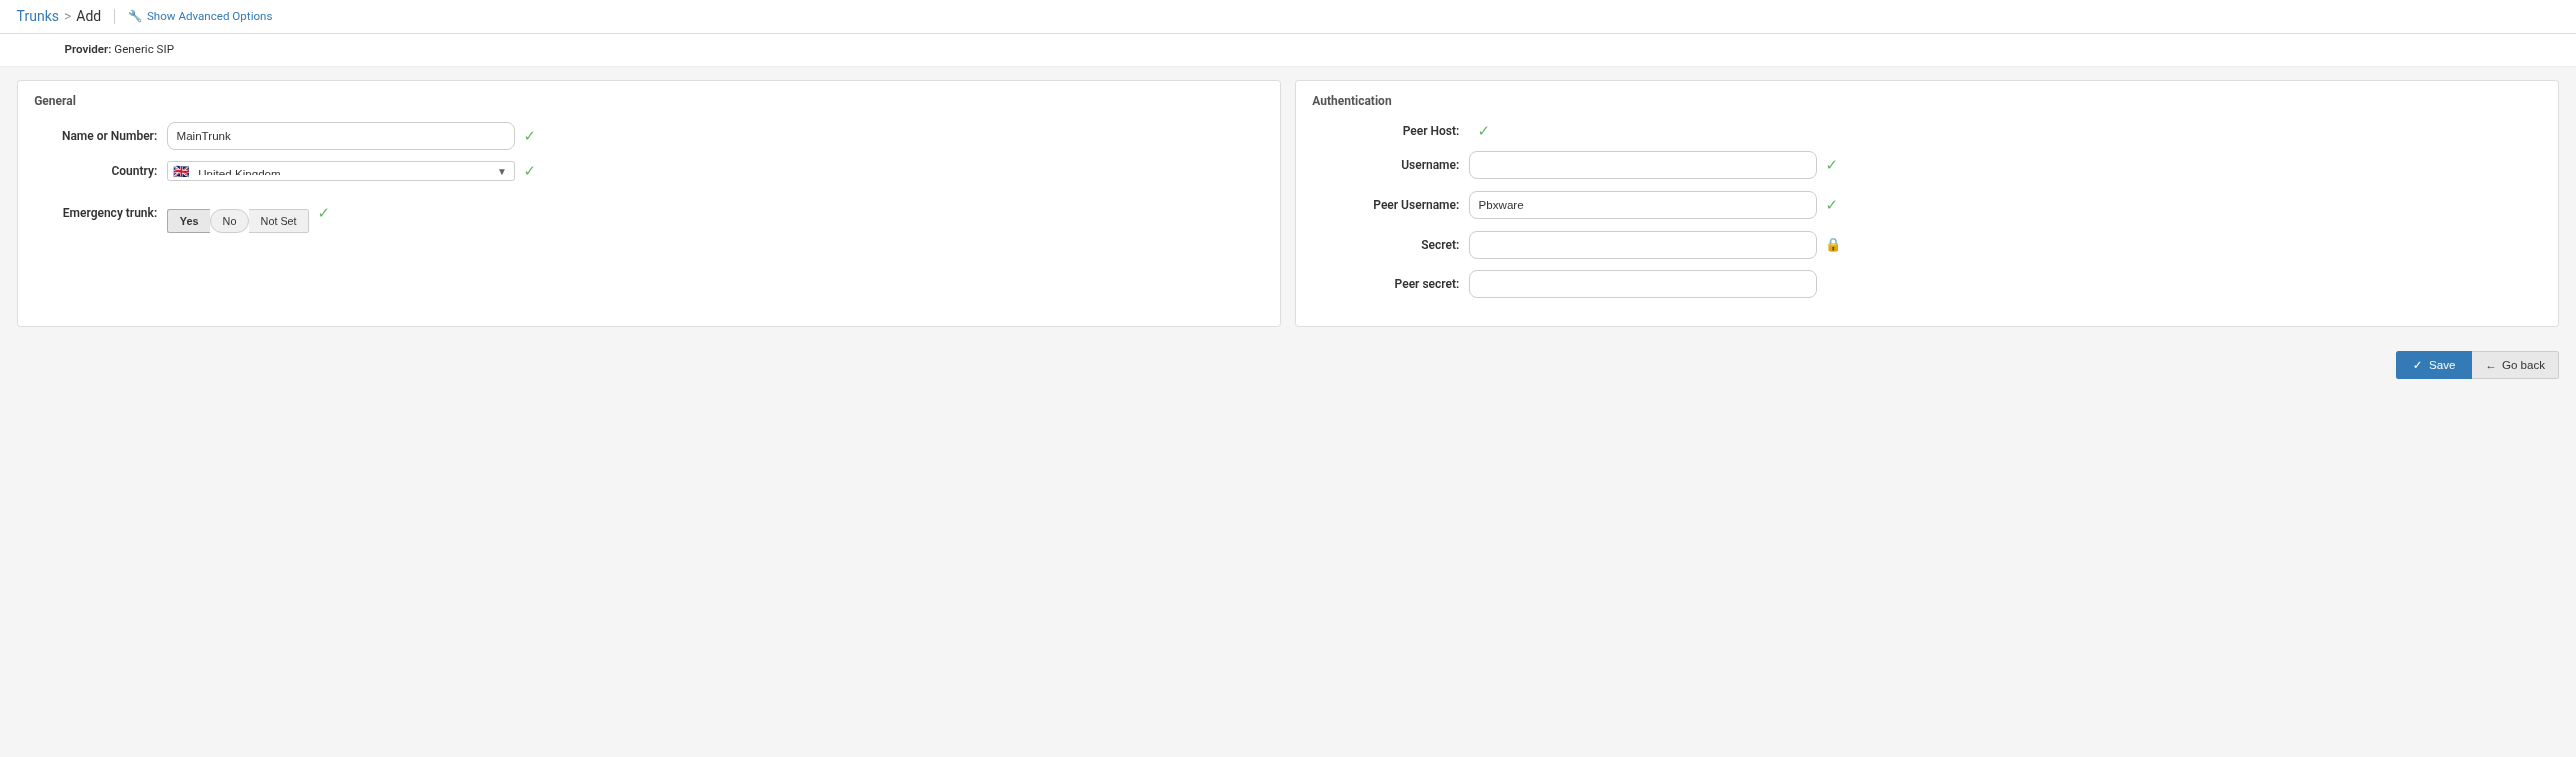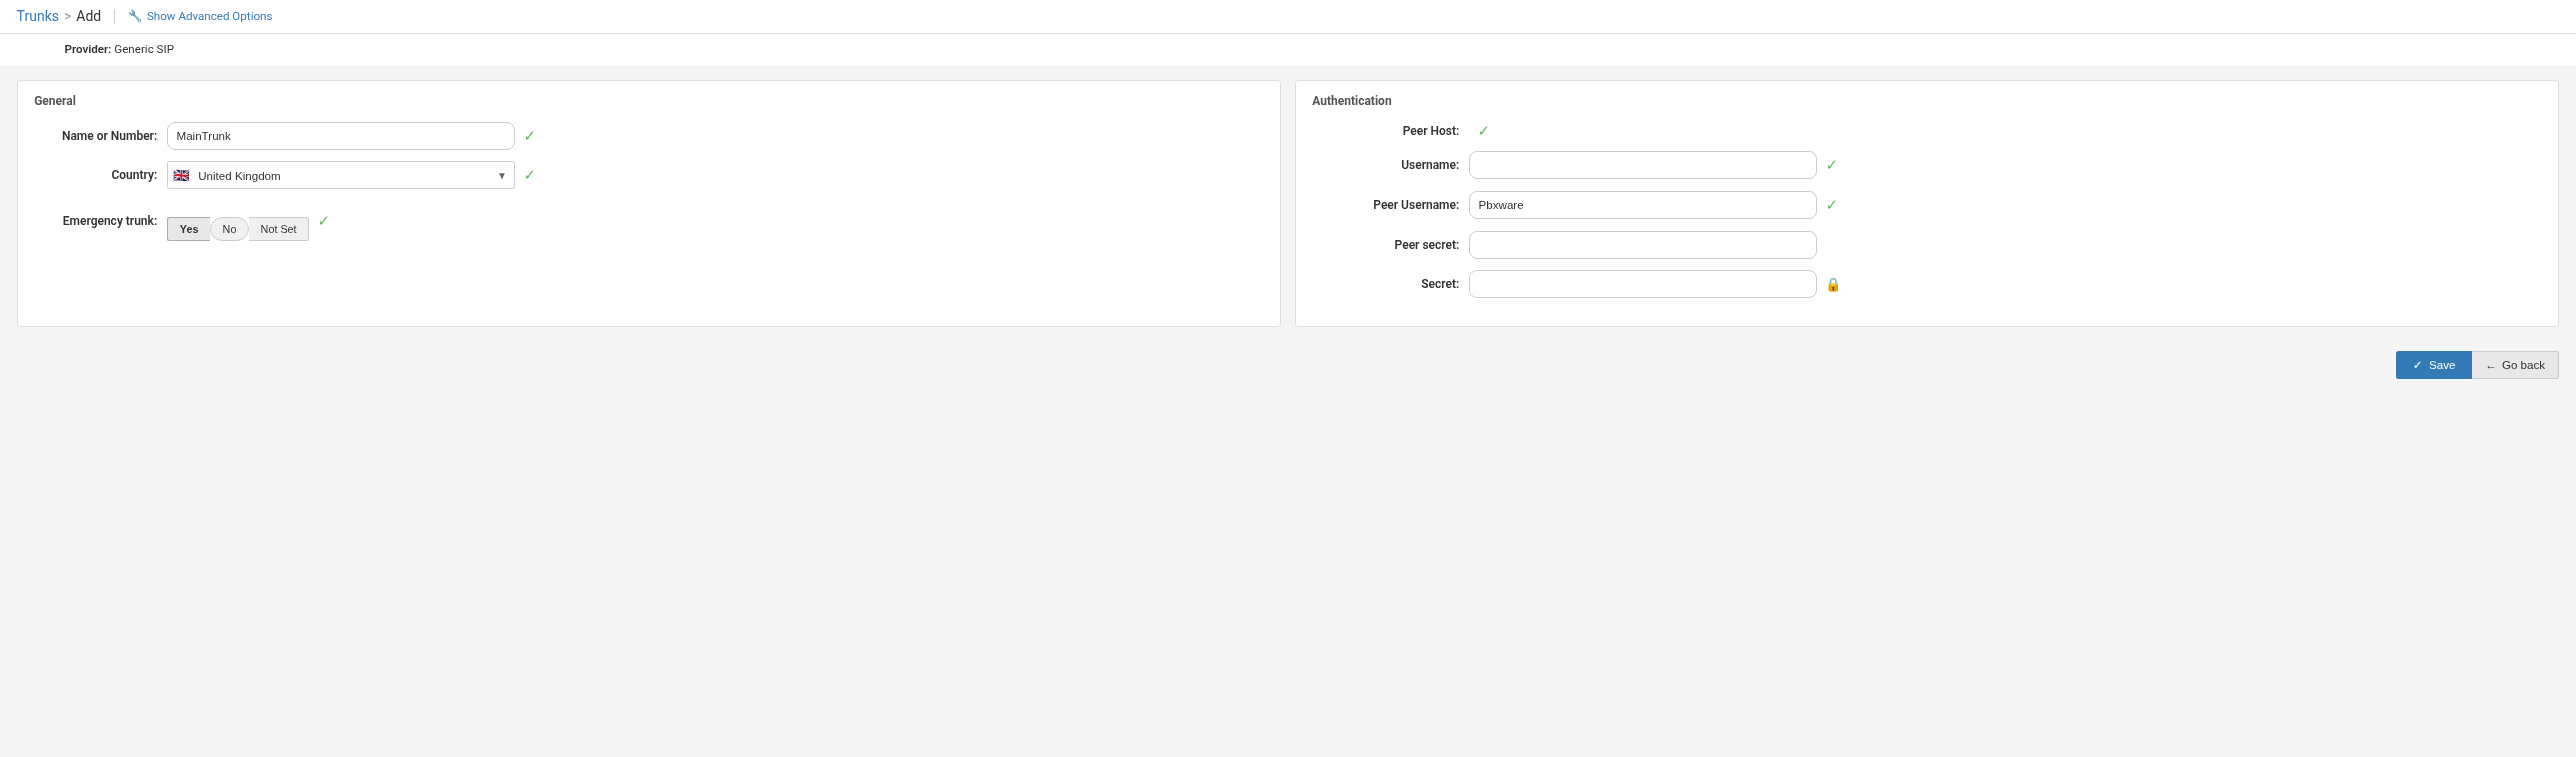--- a/index.html
+++ b/index.html
@@ -119,21 +119,21 @@
       margin-left: 8.3px;
       flex-shrink: 0;
     }
     .country-select-wrapper {
       flex: 1;
       max-width: 348px;
       position: relative;
     }
     .country-select {
       width: 100%;
-      height: 28px;
+      height: 20px;
       border: 0.8px solid #ccc;
       border-radius: 2.5px;
       padding: 5px 25px 5px 30px;
       font-size: 11.6px;
       color: #333;
       background: #fff;
       appearance: none;
       cursor: pointer;
     }
     .country-flag {
@@ -291,28 +291,28 @@
       <span class="check-icon">✓</span>
     </div>
 
     <div class="form-row">
       <label class="form-label auth-label">Peer Username:</label>
       <input class="form-control" type="text" value="Pbxware" style="">
       <span class="check-icon">✓</span>
     </div>
 
     <div class="form-row">
-      <label class="form-label auth-label">Peer secret:</label>
-      <input class="form-control" type="password" style="">
-    </div>
-
-    <div class="form-row">
       <label class="form-label auth-label">Secret:</label>
       <input class="form-control" type="password" style="">
       <span class="lock-icon">🔒</span>
+    </div>
+
+    <div class="form-row">
+      <label class="form-label auth-label">Peer secret:</label>
+      <input class="form-control" type="password" style="">
     </div>
   </div>
 
 </div>
 
 <div class="footer-actions">
   <button class="btn-save">
     <span>✓</span>
     <span>Save</span>
   </button>

